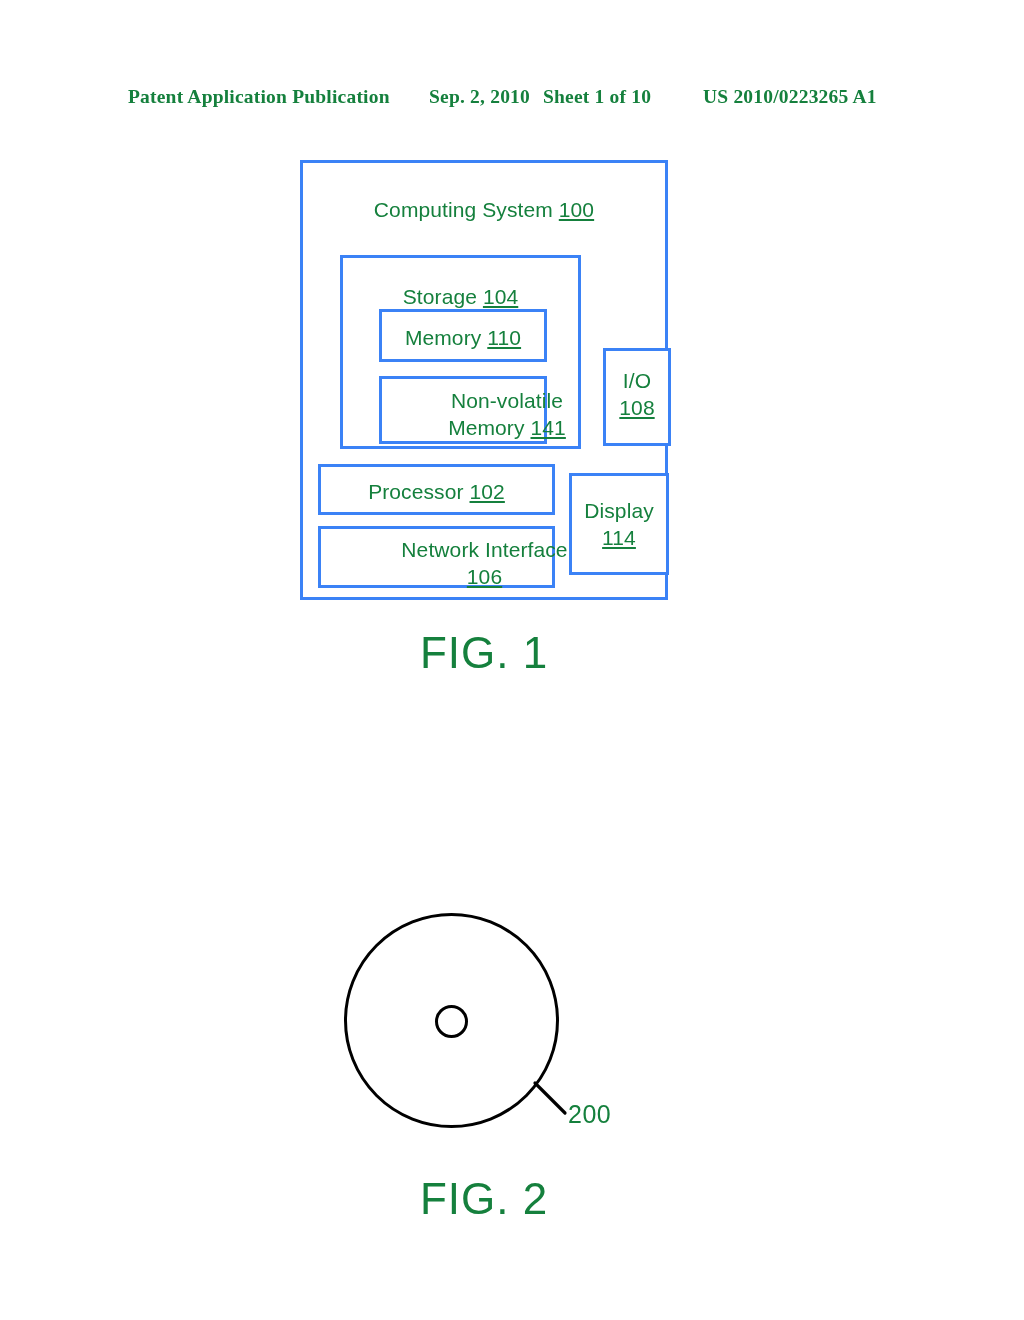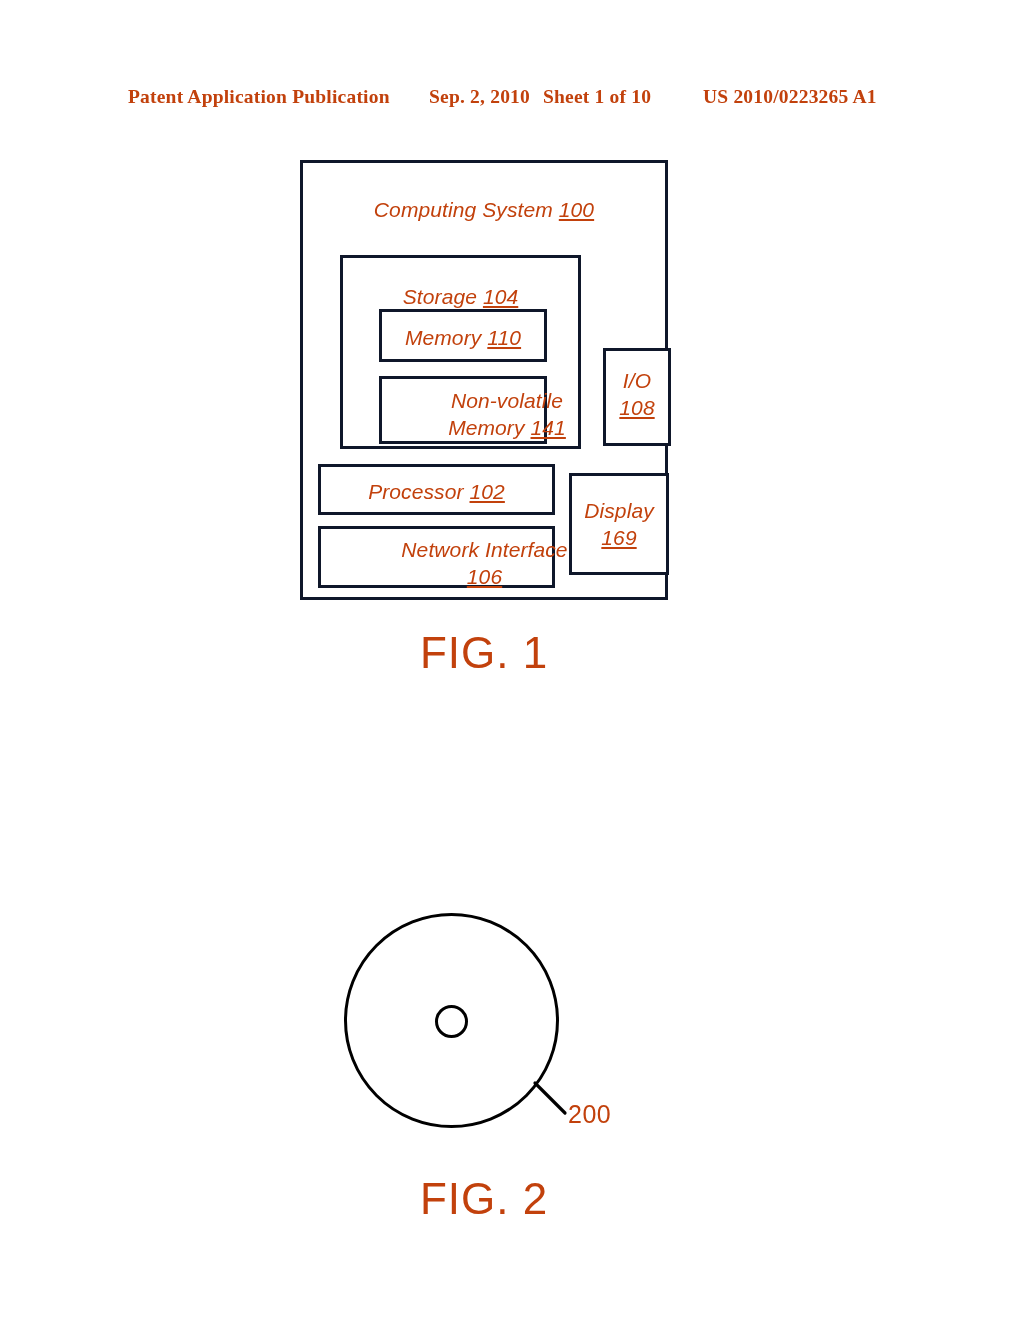--- a/index.html
+++ b/index.html
@@ -7,21 +7,21 @@
     padding: 0;
     background: #ffffff;
   }
   .page {
     position: relative;
     width: 1024px;
     height: 1320px;
     background: #ffffff;
     overflow: hidden;
     font-family: "Liberation Sans", sans-serif;
-    color: #c2410c;
+    color: #15803d;
   }
 
   
   .patent-header {
     position: absolute;
     top: 86px;
     left: 125px;
     width: 780px;
     height: 26px;
     display: flex;
@@ -42,22 +42,21 @@
     position: absolute;
     left: 300px;
     top: 160px;
     width: 368px;
     height: 440px;
   }
   .box {
     position: absolute;
     box-sizing: border-box;
     background: #ffffff;
-    border: 3px solid #0f172a;
-    font-style: italic;
+    border: 3px solid #3b82f6;
   }
   .box-label {
     position: absolute;
     left: 0;
     width: 100%;
     text-align: center;
     font-size: 21px;
     line-height: 27px;
     letter-spacing: 0.1px;
     white-space: nowrap;
@@ -213,21 +212,21 @@
       <div class="box io-box">
         <div class="box-label io-title two-line">
           <span>I/O</span><br>
           <span class="ref">108</span>
         </div>
       </div>
 
       <div class="box disp-box">
         <div class="box-label disp-title two-line">
           <span>Display</span><br>
-          <span class="ref">169</span>
+          <span class="ref">114</span>
         </div>
       </div>
 
     </div>
   </div>
 
   <div class="fig-caption fig1-caption">FIG. 1</div>
 
   <div class="fig2-wrap">
     <div class="disc-outer"></div>

